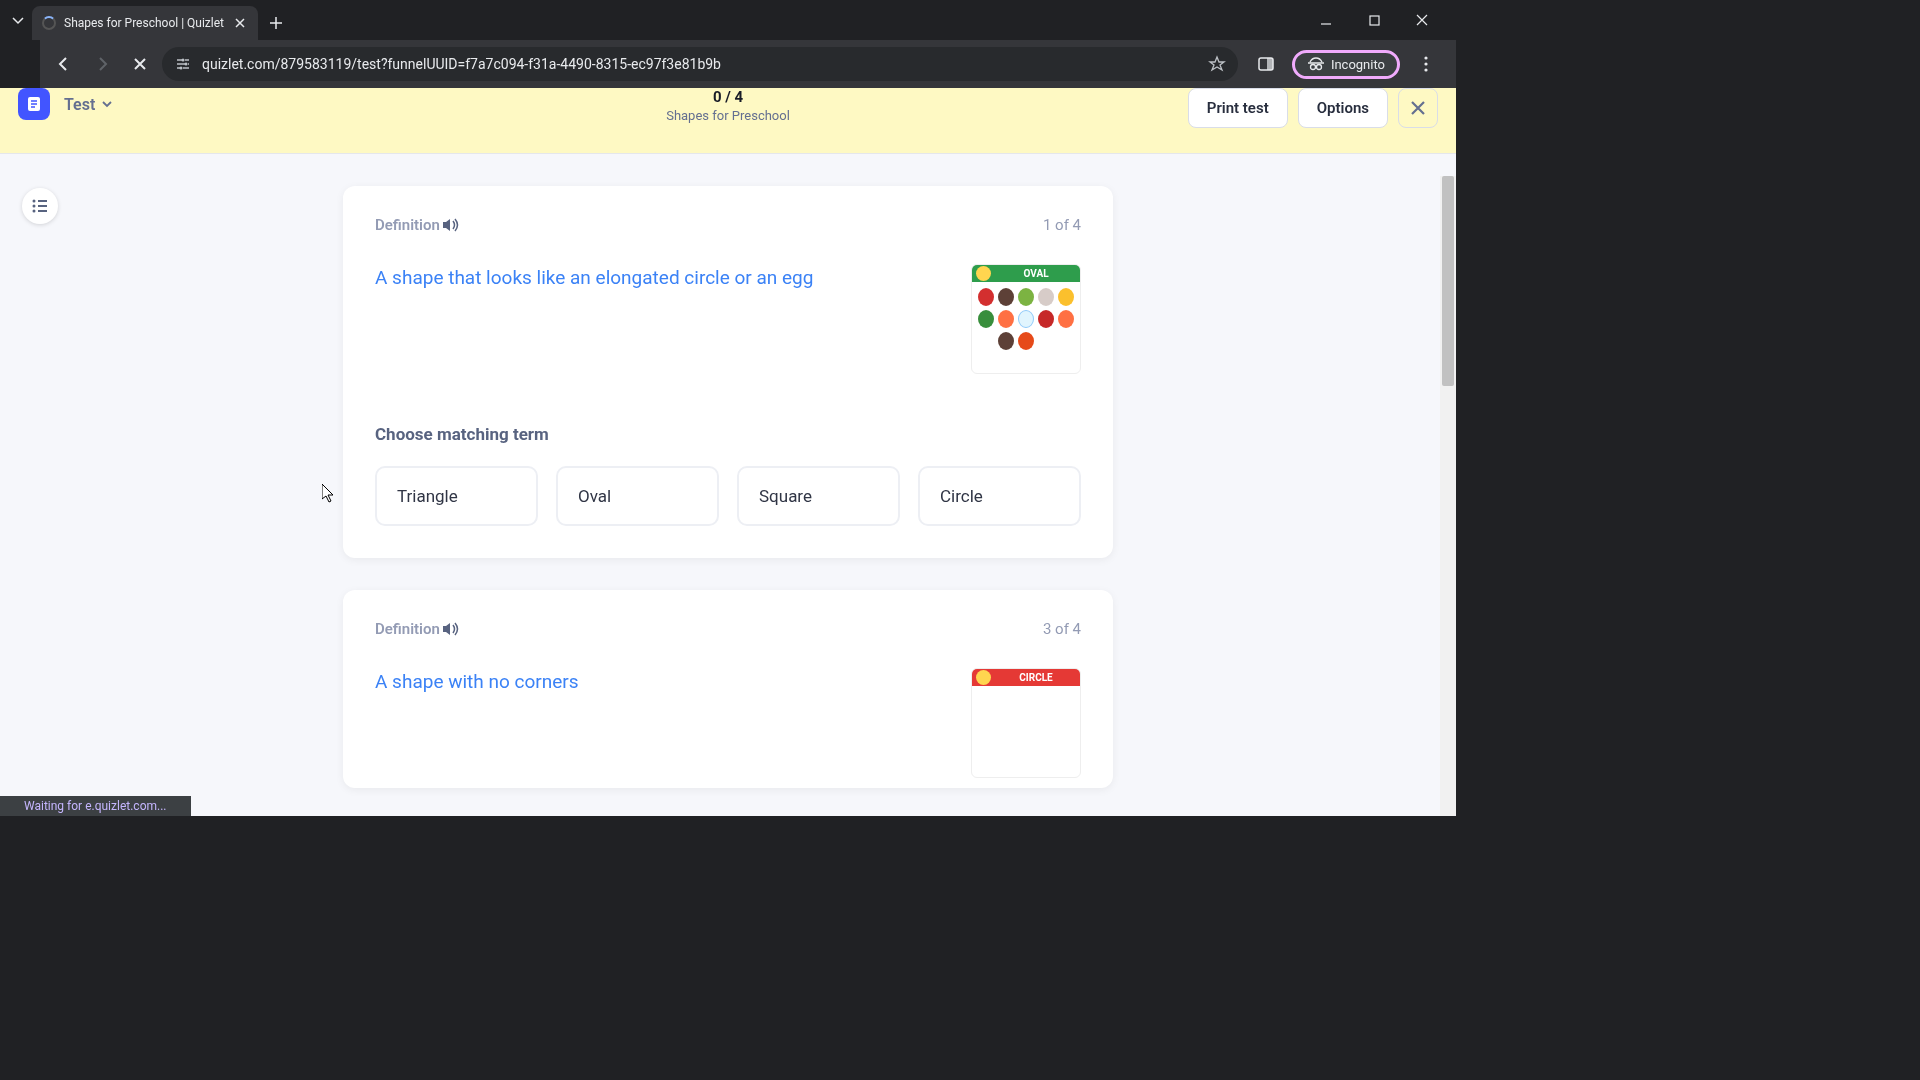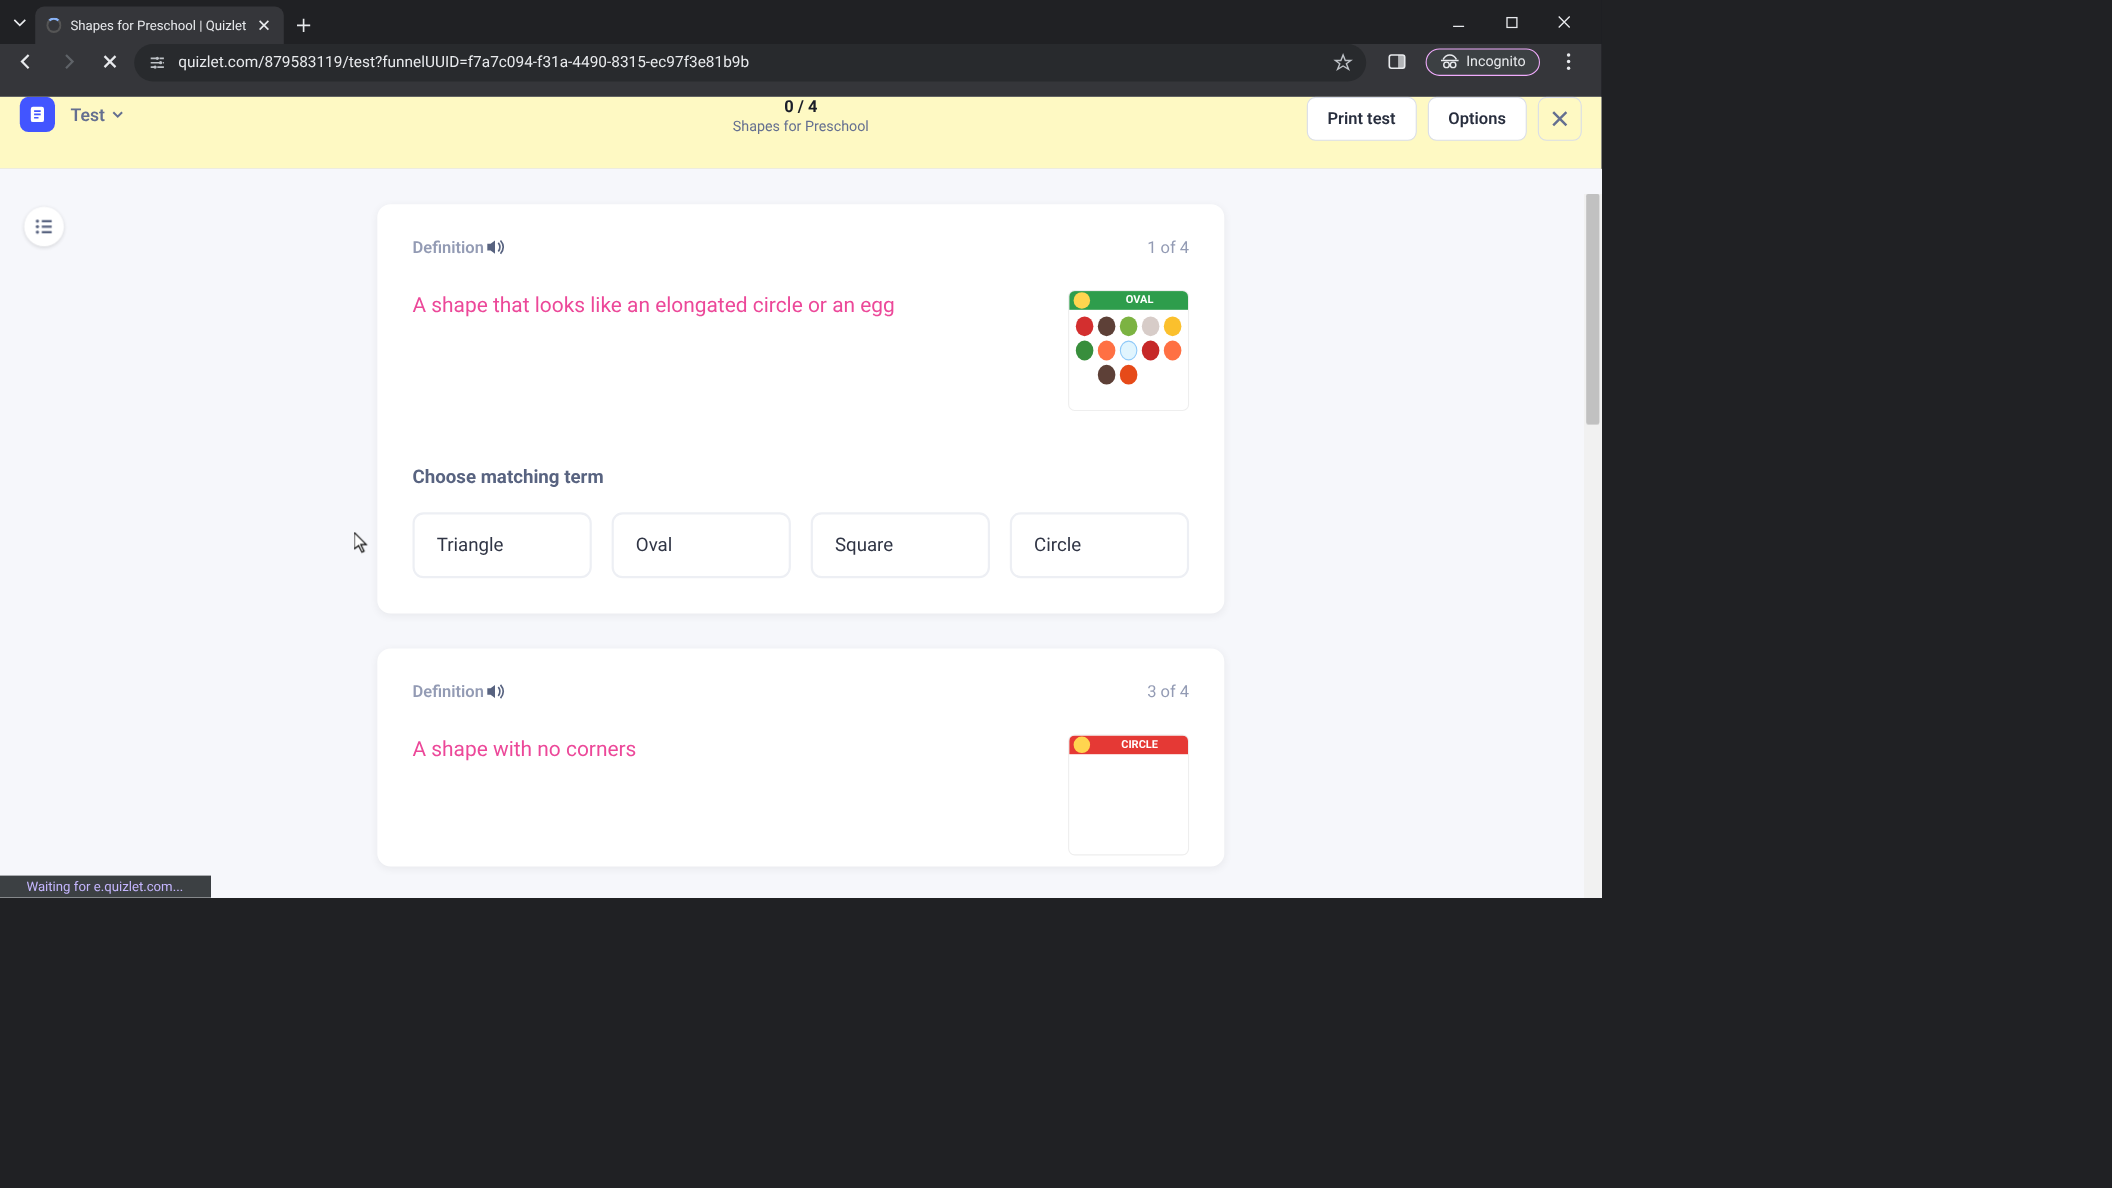--- a/index.html
+++ b/index.html
@@ -10,29 +10,29 @@
 .tab-strip { display: flex; align-items: center; height: 40px; padding: 0 8px; gap: 4px; }
 .tab-menu-btn { width: 20px; height: 20px; display: flex; align-items: center; justify-content: center; color: #e8eaed; cursor: pointer; }
 .tab { display: flex; align-items: center; background: #35363a; border-radius: 8px 8px 0 0; padding: 6px 10px; gap: 8px; color: #e8eaed; font-size: 12px; height: 34px; margin-top: 6px; min-width: 220px; }
 .tab .spinner { width: 14px; height: 14px; border: 2px solid #555; border-top-color: #8ab4f8; border-radius: 50%; }
 .tab .tab-title { flex: 1; white-space: nowrap; overflow: hidden; text-overflow: ellipsis; }
 .tab .tab-close { width: 16px; height: 16px; display: flex; align-items: center; justify-content: center; cursor: pointer; }
 .new-tab { width: 28px; height: 28px; display: flex; align-items: center; justify-content: center; color: #e8eaed; cursor: pointer; margin-top: 6px; }
 .window-controls { margin-left: auto; display: flex; gap: 20px; padding-right: 12px; color: #e8eaed; }
 .window-controls span { width: 28px; height: 28px; display: flex; align-items: center; justify-content: center; cursor: pointer; }
 
-.toolbar { display: flex; align-items: flex-start; height: 48px; background: #35363a; padding: 0 8px; gap: 6px; }
+.toolbar { display: flex; align-items: center; height: 48px; background: #35363a; padding: 0 8px; gap: 6px; margin-left: 40px; }
 .nav-btn { width: 32px; height: 32px; display: flex; align-items: center; justify-content: center; color: #bdc1c6; border-radius: 50%; cursor: pointer; }
 .nav-btn.disabled { color: #5f6368; }
 .url-bar { flex: 1; background: #282a2d; border-radius: 20px; height: 34px; display: flex; align-items: center; padding: 0 12px; gap: 10px; color: #e8eaed; font-size: 14px; }
 .url-bar .site-icon { width: 18px; height: 18px; display: flex; align-items: center; justify-content: center; color: #bdc1c6; }
 .url-bar .url-text { flex: 1; color: #e8eaed; white-space: nowrap; overflow: hidden; }
 .toolbar-right { display: flex; align-items: center; gap: 10px; padding: 0 6px; }
 .toolbar-icon { width: 32px; height: 32px; display: flex; align-items: center; justify-content: center; color: #e8eaed; cursor: pointer; border-radius: 50%; }
-.incognito-badge { display: flex; align-items: center; gap: 6px; background: #3c4043; border: 1px solid #f0abfc; border-radius: 18px; padding: 4px 12px; color: #e8eaed; font-size: 13px; }
+.incognito-badge { display: flex; align-items: center; gap: 6px; background: #3c4043; border: 3px solid #f0abfc; border-radius: 18px; padding: 4px 12px; color: #e8eaed; font-size: 13px; }
 
 
 .page { background: #fff; height: calc(816px - 40px - 48px); position: relative; overflow: hidden; }
 .app-header { height: 66px; border-bottom: 1px solid #e5e7eb; display: flex; align-items: flex-start; padding: 0 18px; background: #fef9c3; position: relative; }
 .header-left { display: flex; align-items: center; gap: 14px; }
 .logo-badge { width: 32px; height: 32px; background: #4255ff; border-radius: 8px; display: flex; align-items: center; justify-content: center; }
 .mode-dropdown { display: flex; align-items: center; gap: 6px; color: #646f90; font-size: 16px; font-weight: 600; cursor: pointer; }
 .header-center { position: absolute; left: 50%; transform: translateX(-50%); text-align: center; }
 .progress-text { font-size: 15px; font-weight: 700; color: #1a1d28; }
 .set-title { font-size: 13px; color: #646f90; margin-top: 2px; }
@@ -43,21 +43,21 @@
 .app-body { background: #f6f7fb; position: absolute; top: 66px; bottom: 0; left: 0; right: 0; overflow-y: auto; }
 .side-toggle { position: absolute; left: 22px; top: 100px; width: 36px; height: 36px; border-radius: 50%; background: #fff; box-shadow: 0 1px 4px rgba(0,0,0,0.15); display: flex; align-items: center; justify-content: center; color: #586380; cursor: pointer; z-index: 2; }
 
 .card { width: 770px; margin: 32px auto; background: #fff; border-radius: 12px; box-shadow: 0 2px 8px rgba(0,0,0,0.06); padding: 28px 32px 32px; }
 .card-header { display: flex; align-items: center; justify-content: space-between; }
 .def-left { display: flex; align-items: center; }
 .def-label { color: #939bb4; font-size: 15px; font-weight: 600; }
 .audio-btn { width: 22px; height: 22px; display: flex; align-items: center; justify-content: center; color: #586380; cursor: pointer; }
 .counter { color: #939bb4; font-size: 15px; }
 .def-body { display: flex; gap: 20px; margin-top: 28px; align-items: flex-start; }
-.def-text { flex: 1; color: #ec4899; font-size: 19px; line-height: 1.5; }
+.def-text { flex: 1; color: #3b82f6; font-size: 19px; line-height: 1.5; }
 .def-image { width: 110px; height: 110px; border-radius: 6px; background: #fff; display: flex; flex-direction: column; overflow: hidden; border: 1px solid #eee; }
 .img-banner { background: #2e9d4c; color: #fff; font-size: 10px; font-weight: 700; text-align: center; padding: 3px 0 3px 20px; position: relative; }
 .img-banner::before { content: ""; position: absolute; left: 4px; top: 1px; width: 15px; height: 15px; background: #ffd54f; border-radius: 50%; }
 .img-banner.red { background: #e53935; }
 .img-grid { flex: 1; padding: 6px; display: grid; grid-template-columns: repeat(5, 1fr); grid-auto-rows: 18px; gap: 4px; }
 .obj { border-radius: 50%; }
 .c-red { background: #d32f2f; }
 .c-brown { background: #5d4037; }
 .c-green { background: #7cb342; }
 .c-tan { background: #d7ccc8; }

